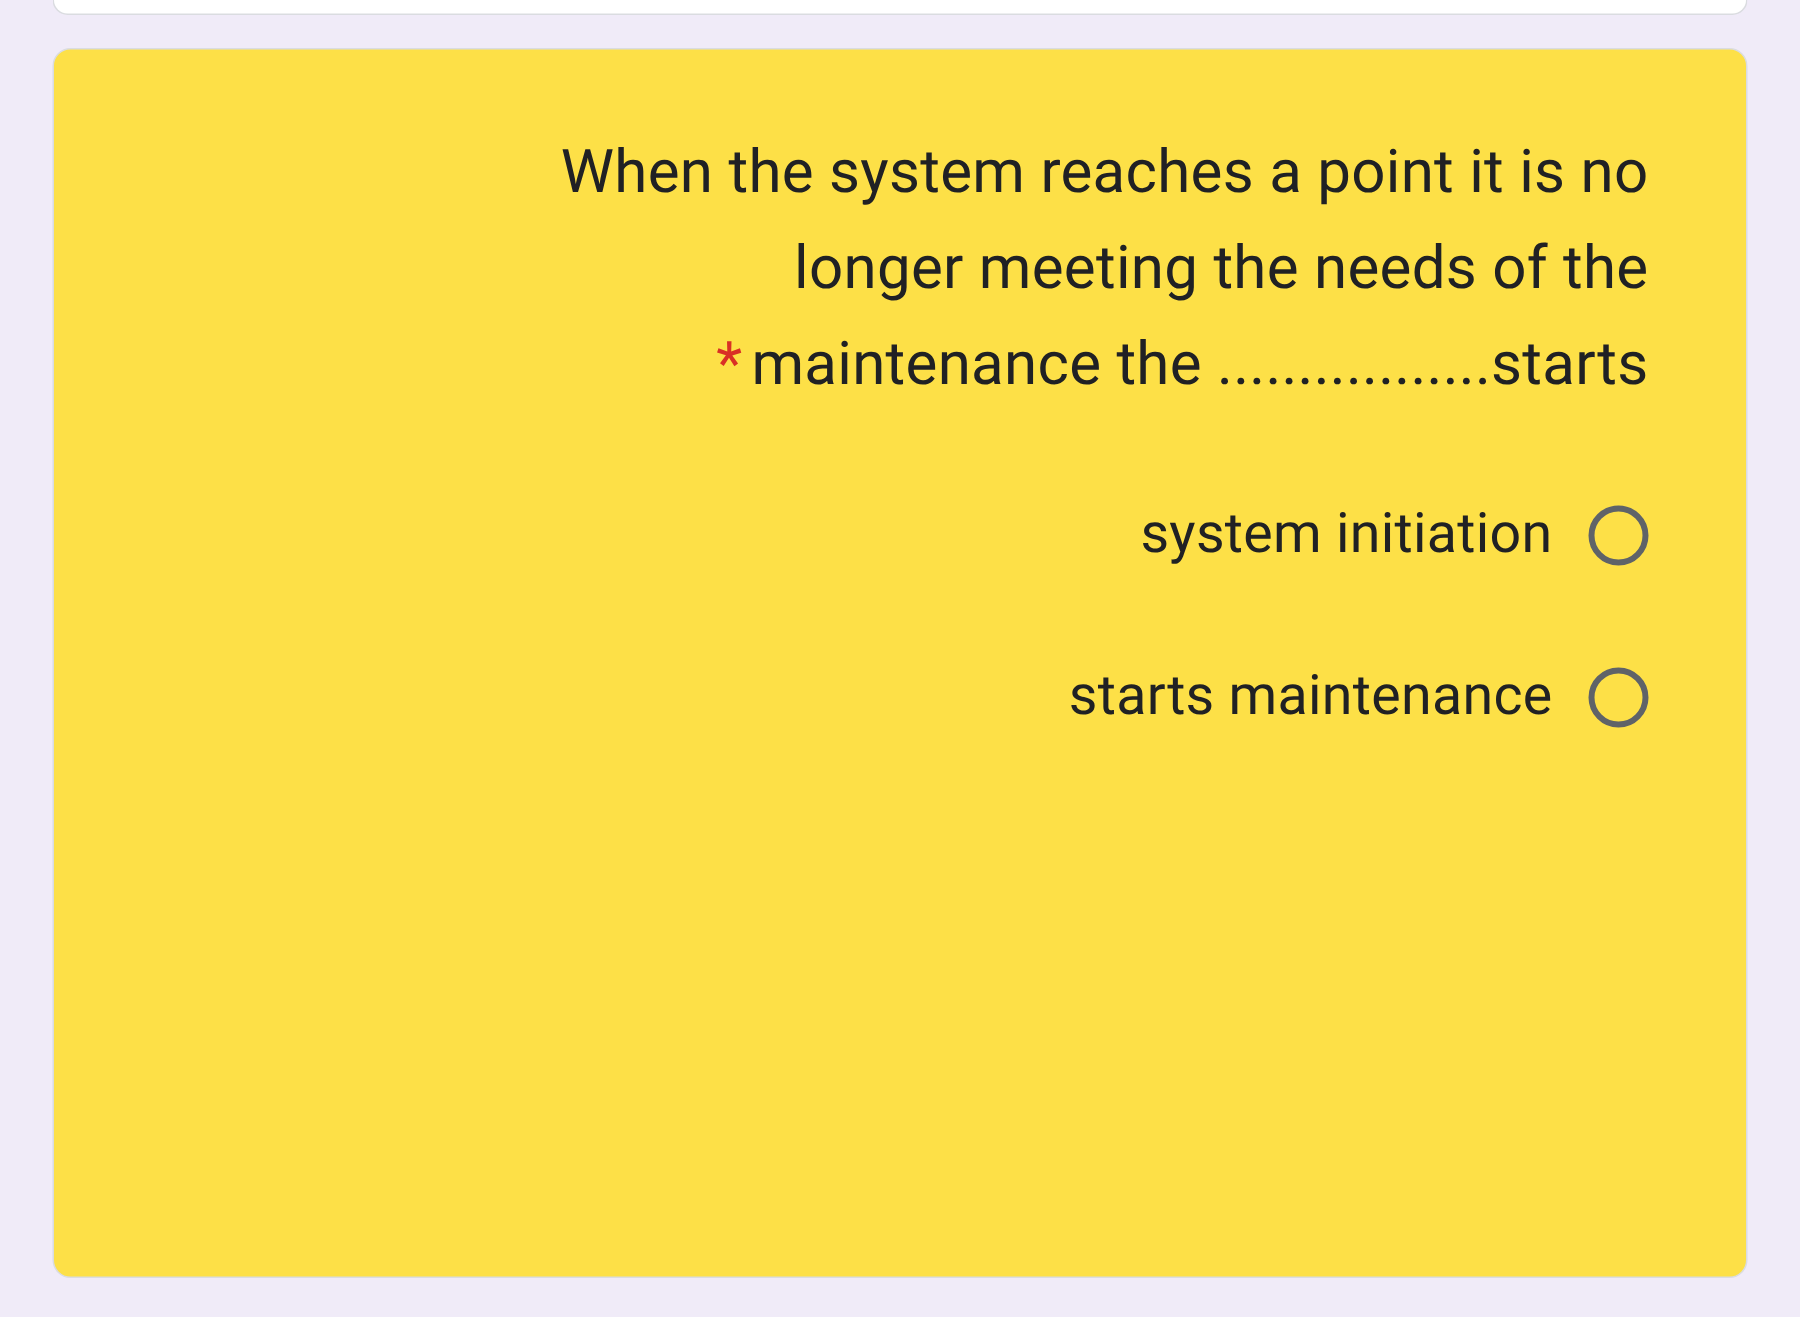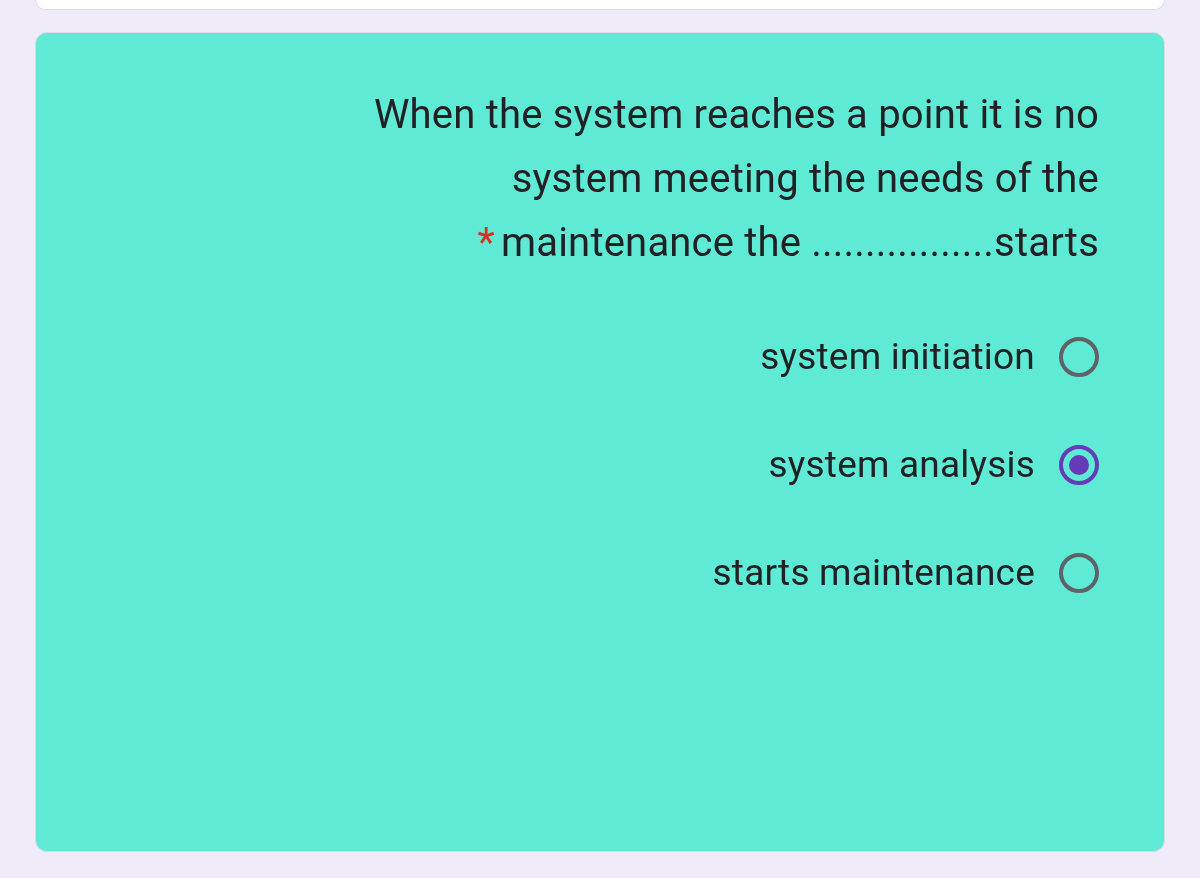--- a/index.html
+++ b/index.html
@@ -16,21 +16,21 @@
     }
     .top-card-edge {
       background: #fff;
       margin: 0 35px;
       height: 10px;
       border-radius: 0 0 12px 12px;
       border: 1px solid #dadce0;
       border-top: none;
     }
     .card {
-      background: #5eead4;
+      background: #fde047;
       margin: 22px 35px 0 35px;
       border-radius: 12px;
       border: 1px solid #dadce0;
       padding: 50px 65px 50px 65px;
       min-height: 820px;
     }
     .question-block {
       text-align: right;
       margin-bottom: 60px;
     }
@@ -90,35 +90,29 @@
     }
   </style>
 </head>
 <body>
 
 <div class="top-card-edge"></div>
 
 <div class="card">
   <div class="question-block">
     <div class="question-text">When the system reaches a point it is no</div>
-    <div class="question-text">system meeting the needs of the</div>
+    <div class="question-text">longer meeting the needs of the</div>
     <div class="question-text">
       <span class="required-asterisk">*</span><span>maintenance the .................starts</span>
     </div>
   </div>
 
   <div class="options">
     <div class="option">
       <span class="option-label">system initiation</span>
       <span class="radio"></span>
     </div>
     <div class="option">
-      <span class="option-label">system analysis</span>
-      <span class="radio selected">
-          <span class="radio-inner"></span>
-        </span>
-    </div>
-    <div class="option">
       <span class="option-label">starts maintenance</span>
       <span class="radio"></span>
     </div>
   </div>
 </div>
 
 </body></html>

